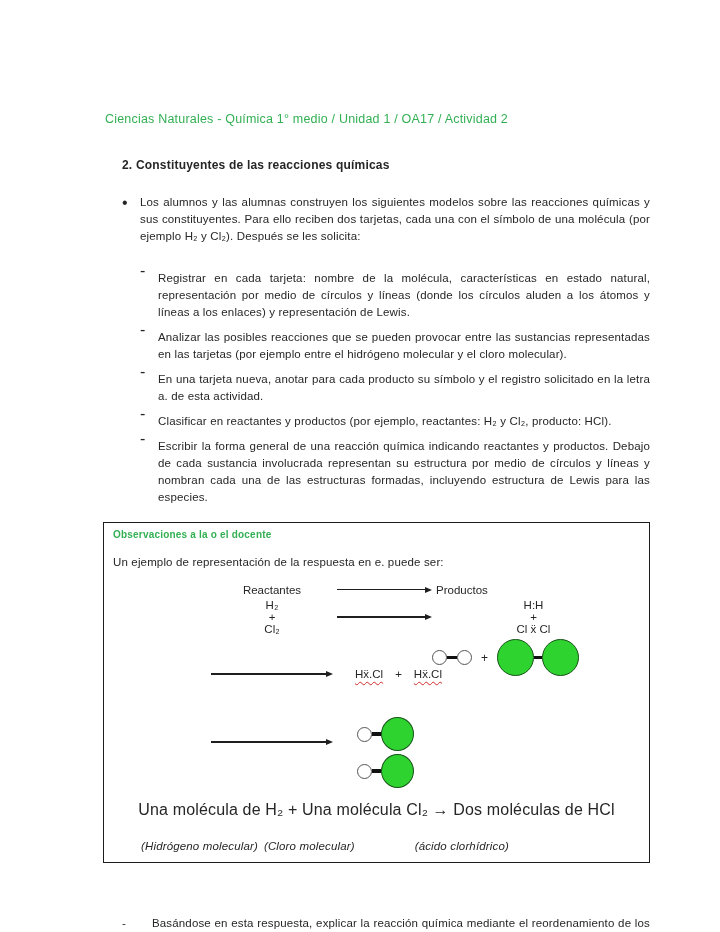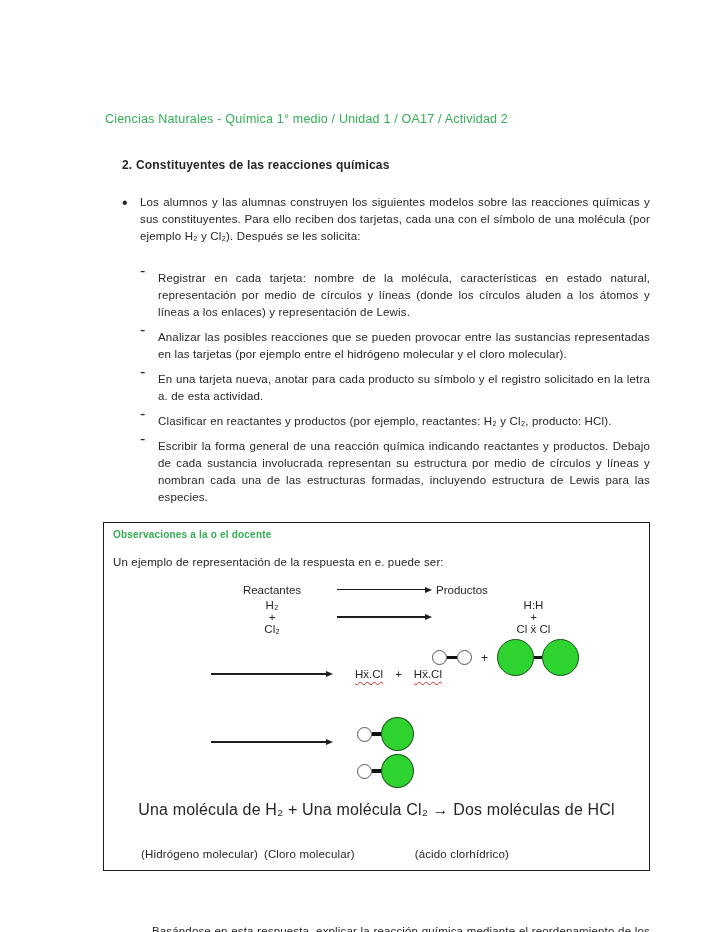--- a/index.html
+++ b/index.html
@@ -105,25 +105,26 @@
   .bond-hcl { width:9px; height:3.4px; }
   .mol-plus { font-size:12px; margin:0 2px; }
 
   .eq-caption {
     margin-top:10px;
     text-align:center;
     font-size:16px;
     letter-spacing:0.15px;
   }
   .names-row {
-    margin-top:29px;
+    margin-top:21px;
     display:flex;
     padding-left:28px;
     font-size:11.5px;
     letter-spacing:0.15px;
+    font-style:italic;
   }
   .names-row .name-2 { margin-left:6px; }
   .names-row .name-3 { margin-left:60px; }
 
   .closing {
     margin-top:52px;
     text-align:justify;
     text-indent:17px;
   }
   .closing .marker { margin-right:26px; }

